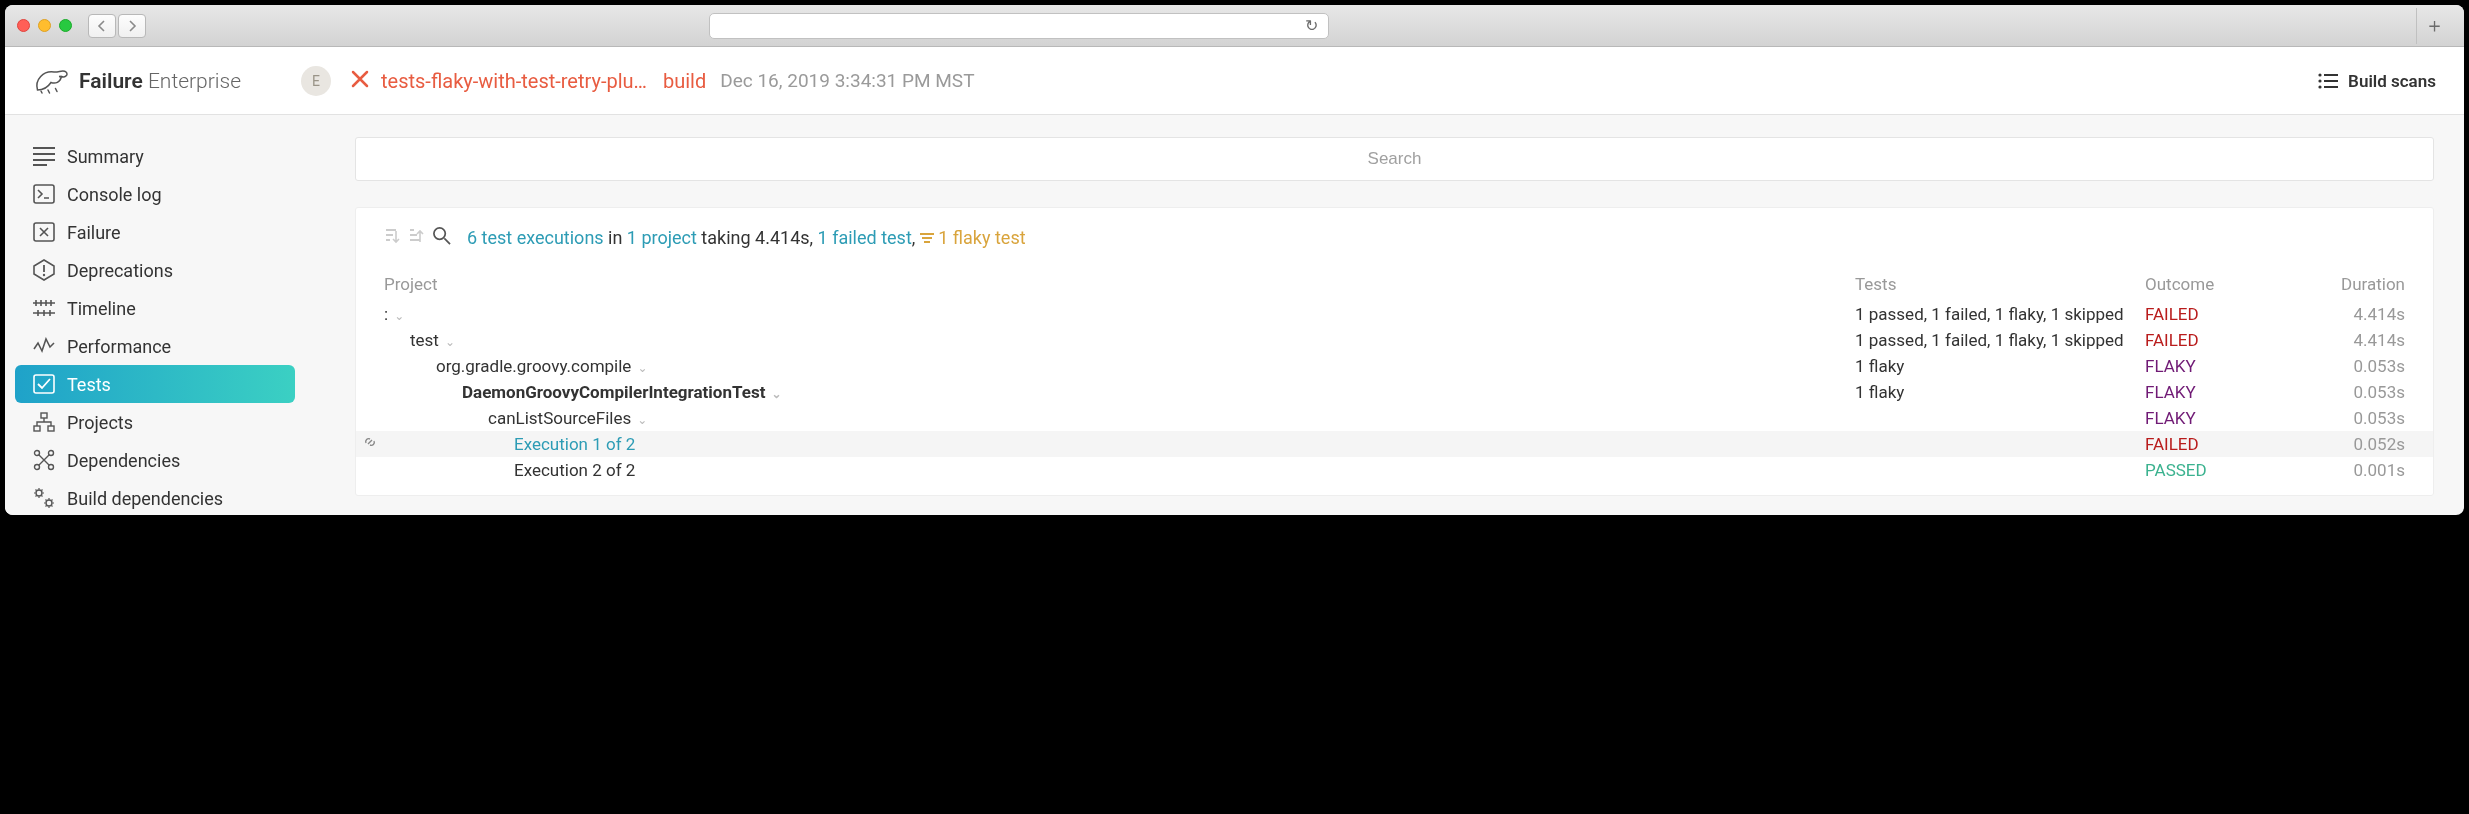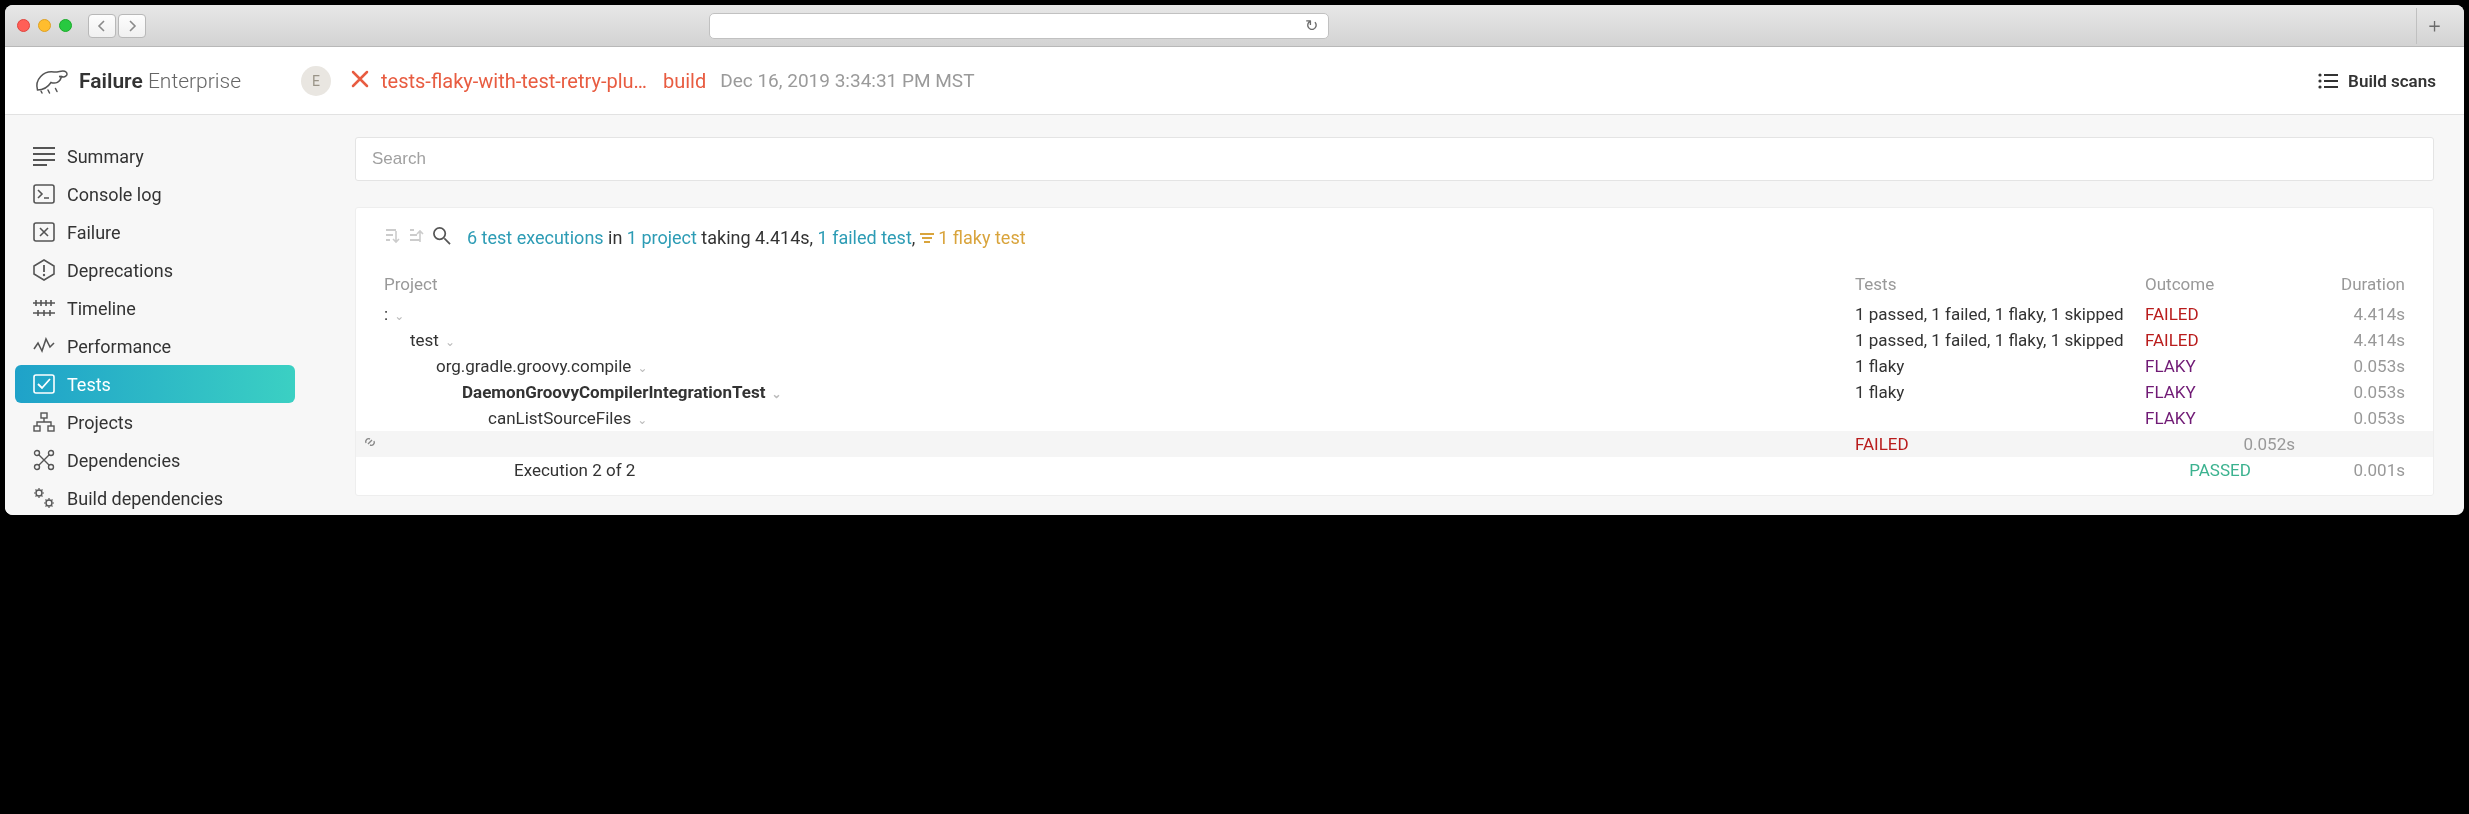--- a/index.html
+++ b/index.html
@@ -87,20 +87,21 @@
     background: linear-gradient(90deg, #1fa2c9, #3bd0c3);
     color: #fff; border-radius: 6px; margin: 0 10px; padding: 8px 18px;
   }
   .sidebar-icon { width: 22px; height: 22px; display: flex; align-items: center; justify-content: center; flex-shrink: 0; }
   
   .main { flex: 1; padding: 22px 30px 0 50px; overflow: auto; }
   .search-box {
     width: 100%; height: 44px; background: #fff; border: 1px solid #e4e4e4;
     border-radius: 3px; padding: 0 16px; font-size: 17px; color: #333;
     margin-bottom: 26px;
+    text-align: center;
   }
   .search-box::placeholder { color: #a0a0a0; }
   .panel { background: #fff; border: 1px solid #eee; border-radius: 3px; padding: 18px 22px 12px; }
   .summary-row {
     display: flex; align-items: center; gap: 10px; font-size: 18px;
     color: #333; margin-bottom: 22px; padding-left: 6px;
   }
   .sort-icon { color: #c8c8c8; font-size: 18px; margin-right: -2px; }
   .mag-icon { width: 19px; height: 19px; margin-right: 6px; }
   .link-teal { color: #2d9cb5; }
@@ -124,21 +125,21 @@
   .link-icon-col { position:absolute; left: 6px; color: #888; font-size: 15px;}
   .indent-0 { padding-left: 0px; }
   .indent-1 { padding-left: 26px; }
   .indent-2 { padding-left: 52px; }
   .indent-3 { padding-left: 78px; font-weight: bold; }
   .indent-4 { padding-left: 104px; }
   .indent-5 { padding-left: 130px; }
   .chev { color: #bbb; font-size: 12px; padding-left: 6px; }
   .out-failed { color: #b91c1c; }
   .out-flaky { color: #701a75; }
-  .out-passed { color: #3bb28f; text-align: center; }
+  .out-passed { color: #3bb28f; }
   .row-teal { color: #2d9cb5; }
 </style>
 </head>
 <body>
 
 <div class="window">
 
   <div class="titlebar">
     <div class="traffic-lights">
       <span class="tl-close"></span>
@@ -375,20 +376,21 @@
               <div class="trow">
                 <div class="indent-4"><span class="">canListSourceFiles</span><span class="chev">⌄</span></div>
                 <div></div>
                 <div class="out-flaky">FLAKY</div>
                 <div class="col-dur">0.053s</div>
               </div>
               <div class="trow highlight">
                 <span class="link-icon-col"><svg width="16" height="16" viewBox="0 0 16 16">
                     <path d="M6 10 L10 6 M4 9 A3 3 0 0 1 8 5 M12 7 A3 3 0 0 1 8 11" stroke="#888" stroke-width="1.4" fill="none"></path>
                   </svg></span>
+                <div class="indent-5"><span class="row-teal">Execution 1 of 2</span></div>
                 <div></div>
                 <div class="out-failed">FAILED</div>
                 <div class="col-dur">0.052s</div>
               </div>
               <div class="trow">
                 <div class="indent-5"><span class="">Execution 2 of 2</span></div>
                 <div></div>
                 <div class="out-passed">PASSED</div>
                 <div class="col-dur">0.001s</div>
               </div>

